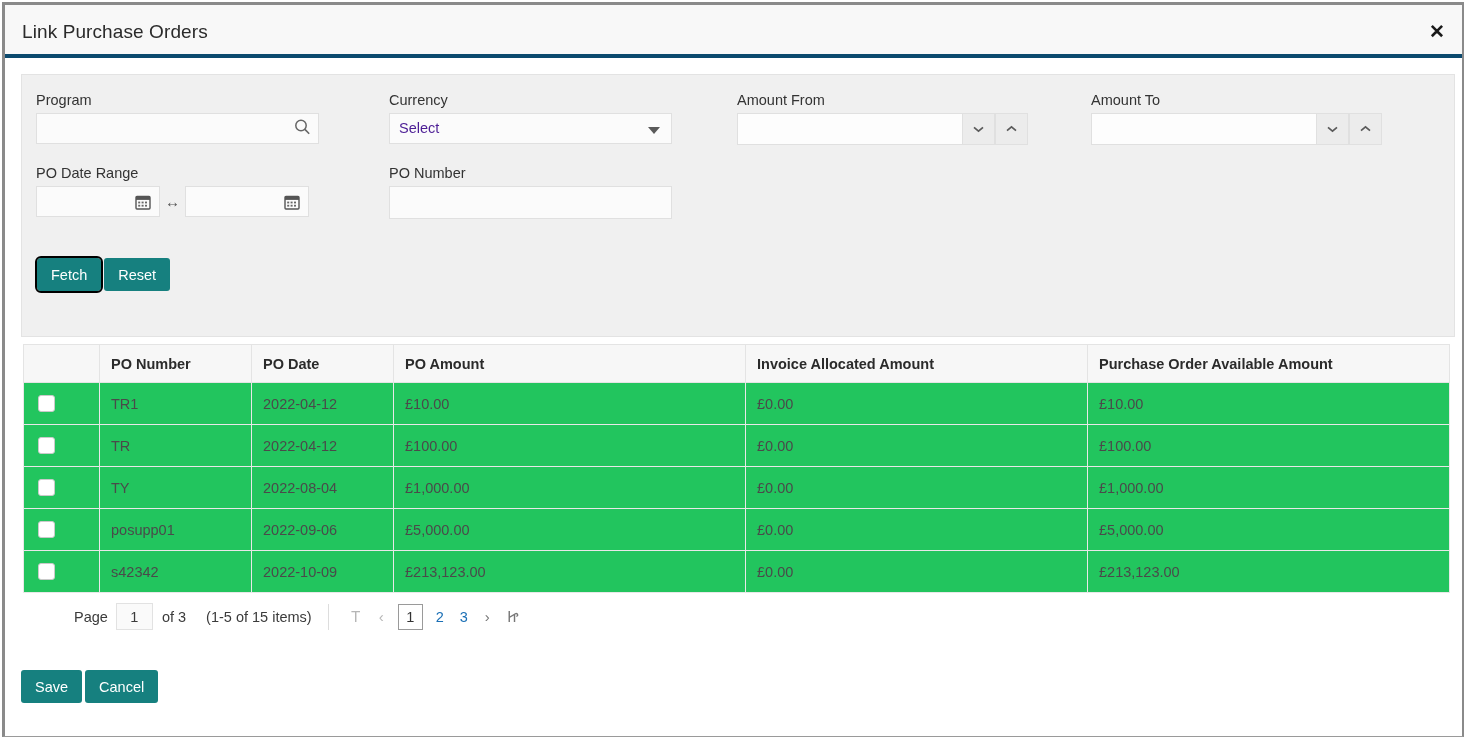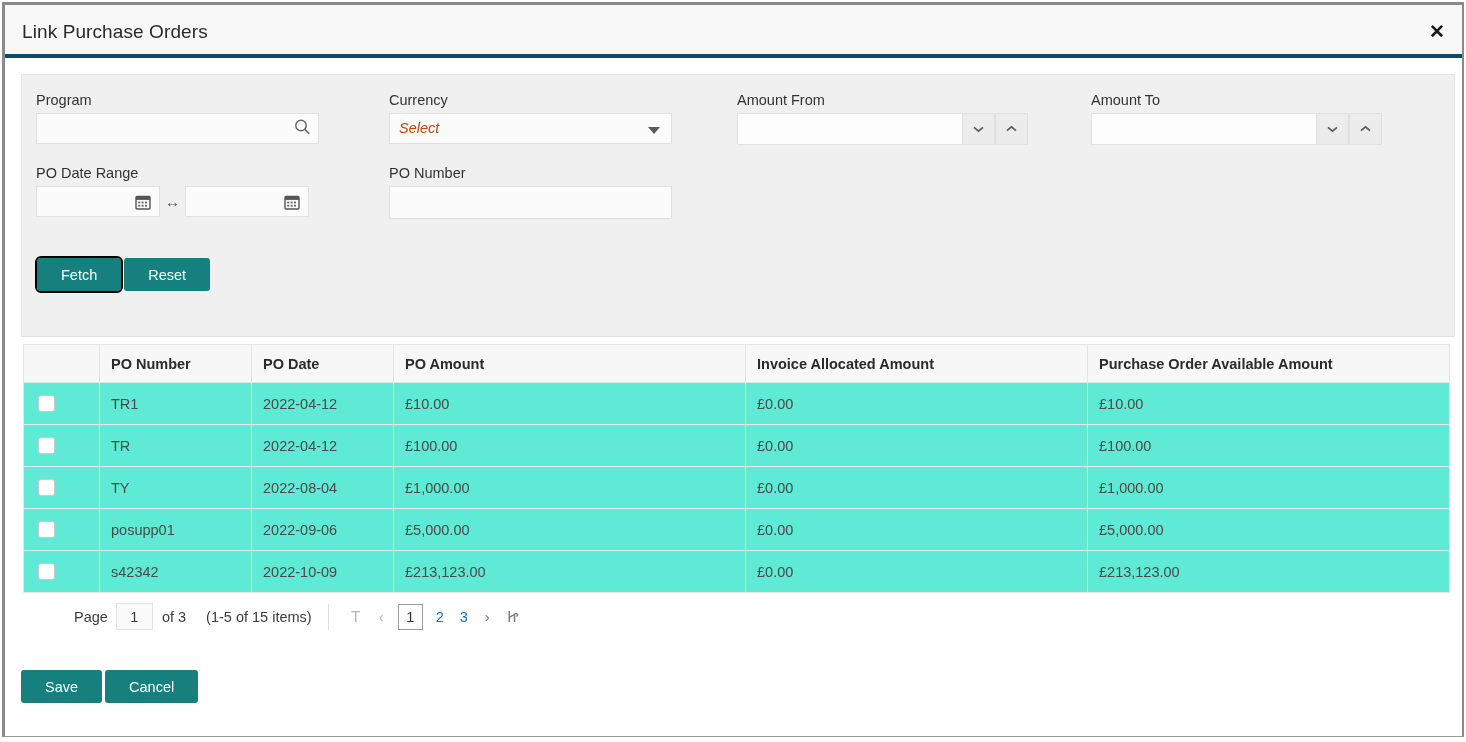--- a/index.html
+++ b/index.html
@@ -91,22 +91,21 @@
     position: relative;
     width: 283px; height: 31px;
     background: #fbfbfb;
     border: 1px solid #e0e0e0;
     cursor: pointer;
   }
   .select-text {
     position: absolute;
     left: 9px; top: 6px;
     font-size: 14.5px;
-    font-style: italic;
-    color: #c2410c;
+    color: #4c1d95;
   }
   .caret-down {
     position: absolute;
     right: 11px; top: 13px;
     width: 0; height: 0;
     border-left: 6px solid transparent;
     border-right: 6px solid transparent;
     border-top: 7px solid #5a5a5a;
   }
 
@@ -152,21 +151,21 @@
 
   
   .btn {
     background: #16807f;
     color: #ffffff;
     border: none;
     font-size: 14.5px;
     font-family: "Liberation Sans", sans-serif;
     border-radius: 3px;
     cursor: pointer;
-    padding: 0 24px;
+    padding: 0 14px;
     height: 33px;
   }
   #fetch-btn {
     outline: 2px solid #000000;
     outline-offset: 0px;
     border-radius: 4px;
   }
 
   
   #table-wrap {
@@ -189,21 +188,21 @@
     text-align: left;
     padding: 0 11px;
     white-space: nowrap;
   }
   tbody td {
     border: 1px solid #e8e8e8;
     height: 42px;
     font-size: 14.5px;
     color: #4a4a4a;
     padding: 0 11px;
-    background: #5eead4;
+    background: #22c55e;
     white-space: nowrap;
     overflow: hidden;
   }
   td.num, th.num { text-align: left; }
   .cb {
     width: 17px; height: 17px;
     border: 1px solid #cacaca;
     border-radius: 3px;
     background: #fff;
     display: block;

